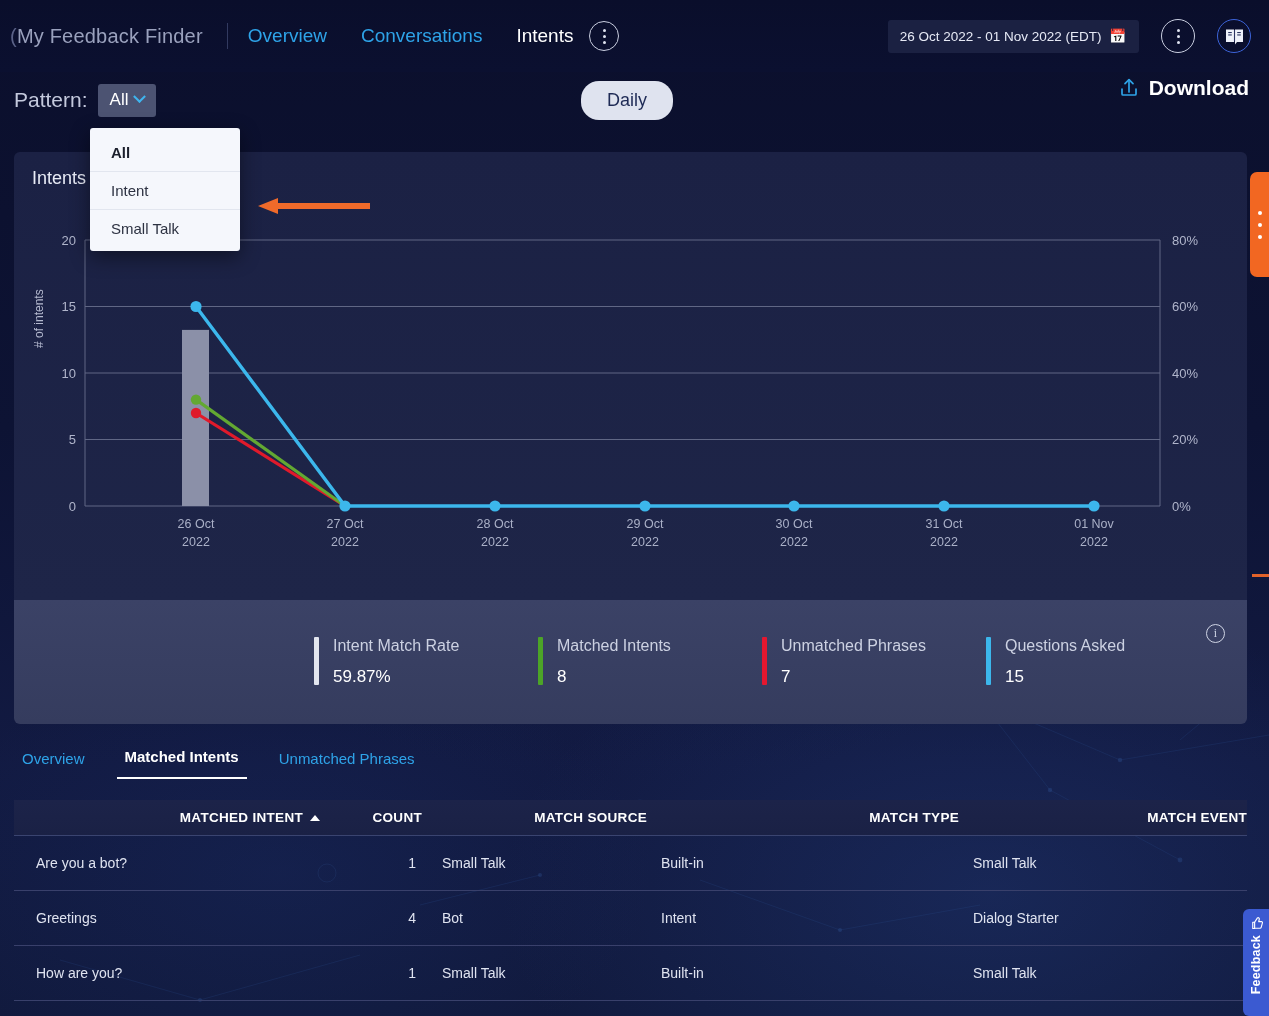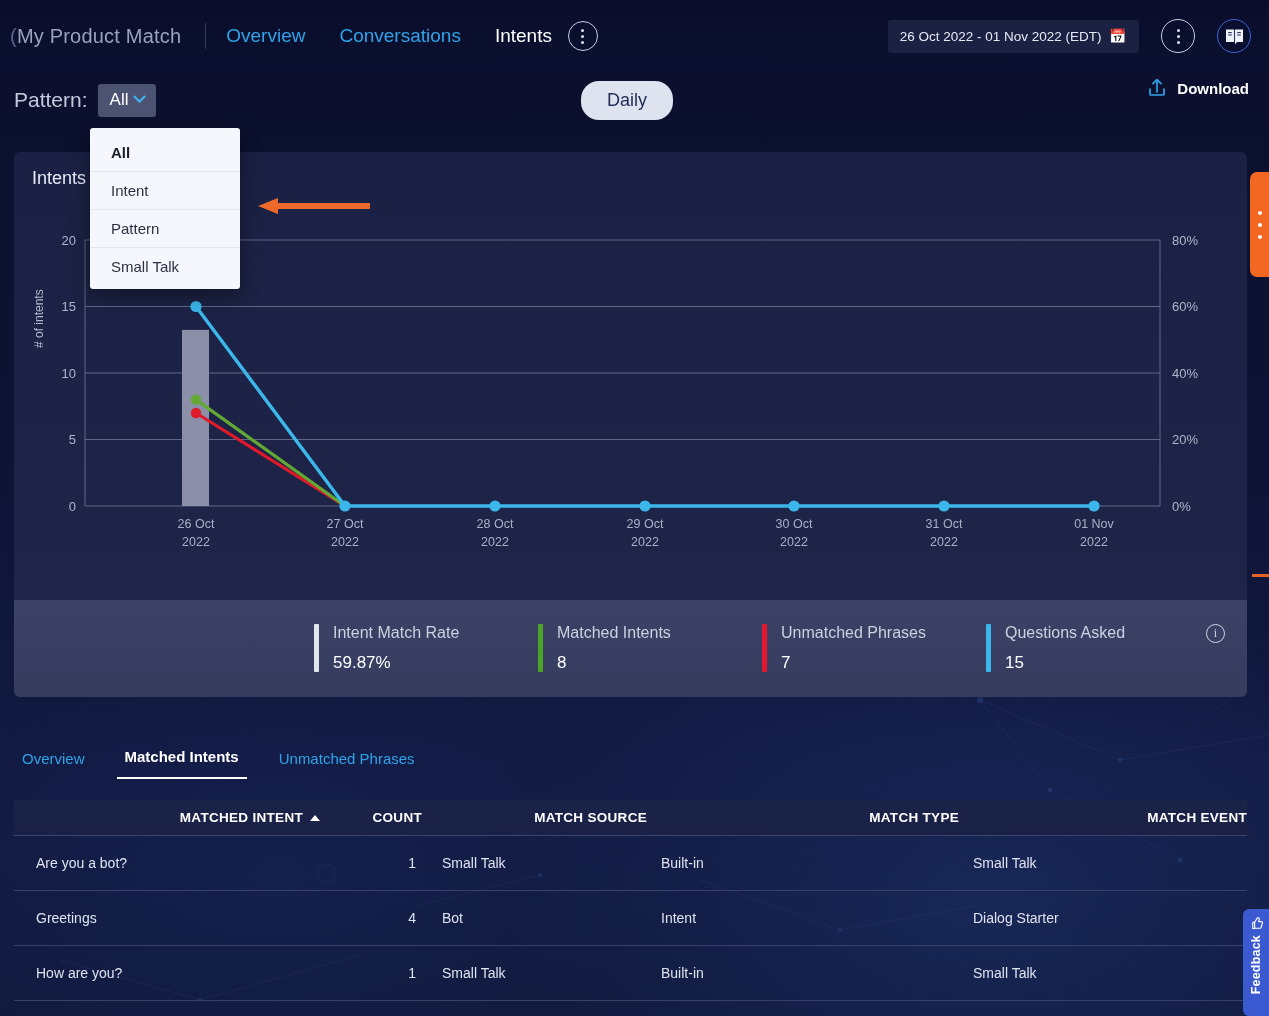--- a/index.html
+++ b/index.html
@@ -77,21 +77,21 @@
   }
   .daily-pill {
     position:absolute; left:581px; top:81px;
     background:#dfe3ef; color:#1e2a55; font-size:18px;
     padding:9px 26px; border-radius:18px; cursor:pointer;
   }
   .download {
     position:absolute; right:20px; top:76px;
     display:flex; align-items:center; gap:8px; cursor:pointer;
   }
-  .download .lbl { color:#fff; font-size:15px; font-weight:bold; }
+  .download .lbl { color:#fff; font-size:21px; font-weight:bold; }
 
   
   .dropdown {
     position:absolute; left:90px; top:128px; width:150px;
     background:#f5f7fc; border-radius:3px;
     box-shadow:0 6px 20px rgba(0,0,0,.45);
     z-index: 40; padding: 6px 0 4px 0;
   }
   .dd-item {
     font-size:15px; color:#2d3242; padding:10px 14px 10px 21px; cursor:pointer;
@@ -111,21 +111,21 @@
   }
   .chart-title { position:absolute; left:18px; top:16px; color:#e8ebf6; font-size:18px; }
   .plot { position:absolute; left:0; top:0; width:1233px; height:448px; }
   .axis-title {
     position:absolute; left:18px; top:196px; color:#b4b9cf; font-size:12px;
     transform: rotate(-90deg); transform-origin: left top; white-space:nowrap;
   }
 
   
   .stats {
-    position:absolute; left:14px; top:600px; width:1233px; height:97px;
+    position:absolute; left:14px; top:600px; width:1233px; height:124px;
     background:linear-gradient(180deg,#3b4266 0%, #353c5e 100%);
     border-radius:0 0 6px 6px;
     display:flex; align-items:center; padding-left:300px;
   }
   .stat { display:flex; gap:14px; width:224px; }
   .stat .bar { width:5px; height:48px; border-radius:1px; flex:0 0 5px; }
   .stat .lbl { color:#ccd1e2; font-size:16px; line-height:1.1; }
   .stat .val { color:#ffffff; font-size:17px; margin-top:12px; }
   .info-ico {
     position:absolute; right:22px; top:24px;
@@ -206,21 +206,21 @@
       <circle cx="200" cy="1000" r="2"></circle>
         <circle cx="1240" cy="690" r="2"></circle>
     </g>
     <g fill="none" stroke="#3a5f9e" stroke-width="1" opacity="0.35">
       <circle cx="327" cy="873" r="9"></circle>
       <circle cx="640" cy="806" r="6"></circle>
     </g>
   </svg>
 
   <div class="topnav">
-    <div class="brand"><span class="tick">(</span><span>My Product Match</span></div>
+    <div class="brand"><span class="tick">(</span><span>My Feedback Finder</span></div>
     <div class="nav-sep"></div>
     <div class="navlinks">
       <div class="navlink">Overview</div>
       <div class="navlink">Conversations</div>
       <div class="navlink active">Intents</div>
     </div>
     <div class="kebab-circle">
         <i></i>
         <i></i>
         <i></i>
@@ -429,21 +429,20 @@
     <svg width="15" height="15" viewBox="0 0 24 24" fill="none">
       <path d="M6 10 h3 v10 H6 z" stroke="#fff" stroke-width="1.8" stroke-linejoin="round"></path>
       <path d="M9 10 l4.5 -7 a2 2 0 0 1 3 2.2 L15.5 9 H20 a1.6 1.6 0 0 1 1.5 2.1 l-2 7 a2 2 0 0 1 -1.9 1.4 H9" stroke="#fff" stroke-width="1.8" stroke-linejoin="round"></path>
     </svg>
     <span class="fb-txt">Feedback</span>
   </div>
 
   <div class="dropdown">
     <div class="dd-item sel">All</div>
     <div class="dd-item">Intent</div>
-    <div class="dd-item">Pattern</div>
     <div class="dd-item">Small Talk</div>
   </div>
 
   <svg class="anno-arrow" width="112" height="20" viewBox="0 0 112 20">
     <path d="M0 10 L20 2 L20 7 L112 7 L112 13 L20 13 L20 18 Z" fill="#ef6a2a"></path>
   </svg>
 
 </div>
 
 </body></html>

